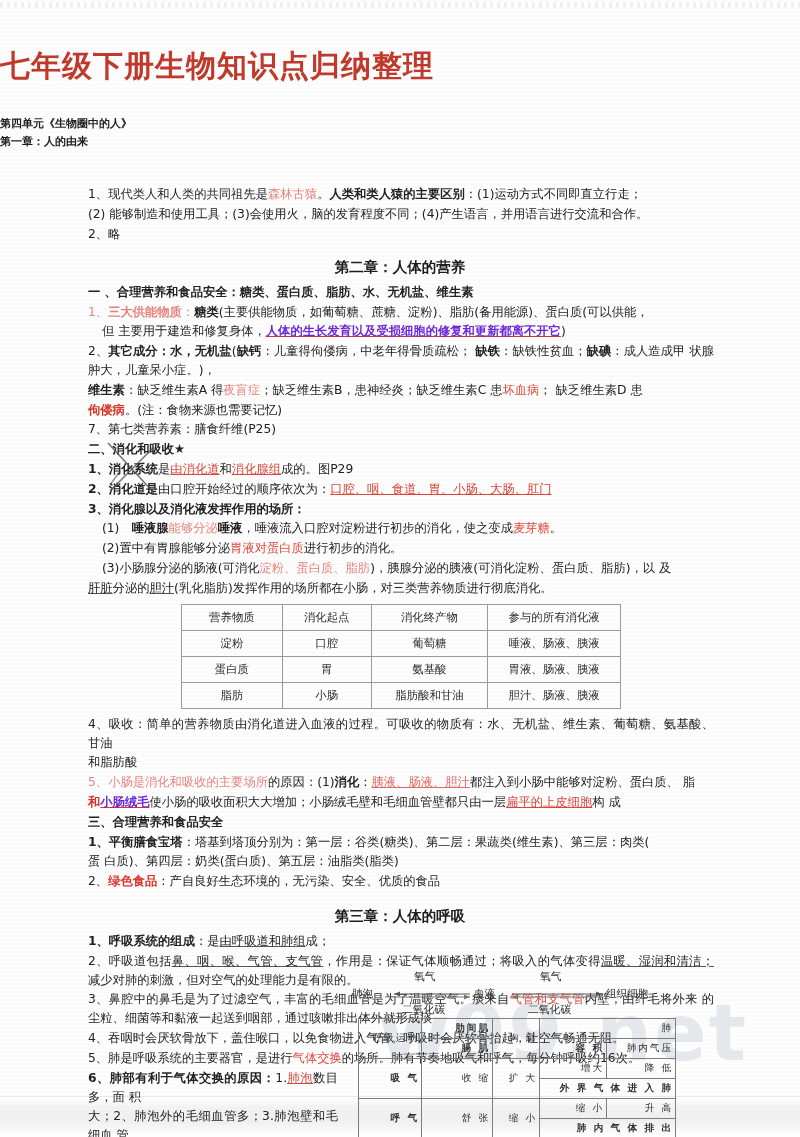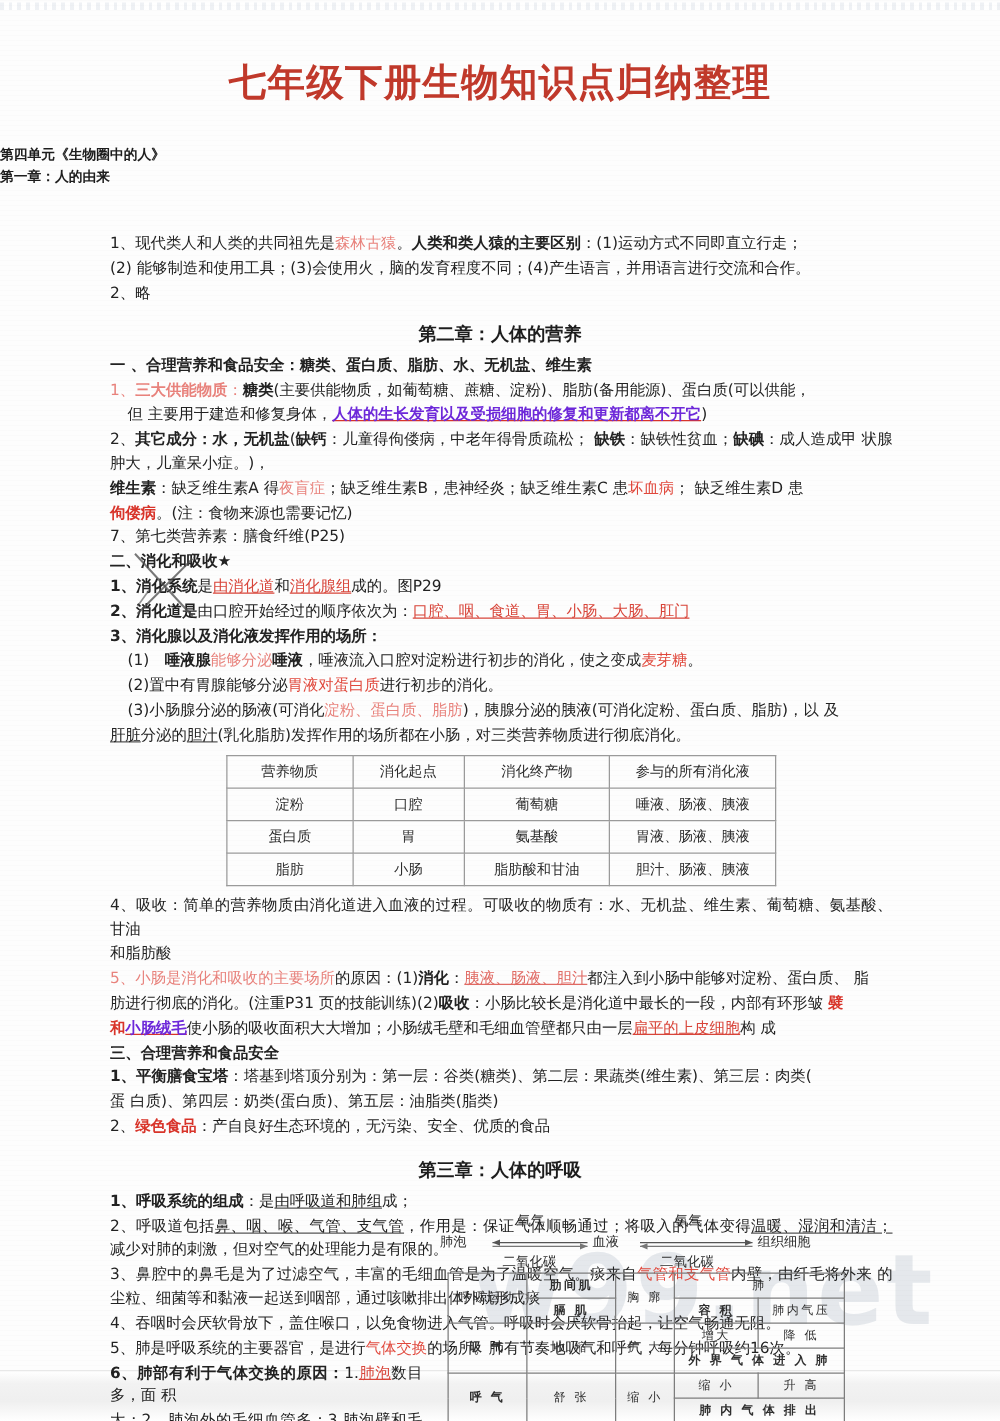--- a/index.html
+++ b/index.html
@@ -35,21 +35,20 @@
     font-size:78px;font-weight:700;letter-spacing:2px;
     color:#dfe3e8;opacity:.78;
     font-family:"DejaVu Sans","Liberation Sans",sans-serif;
     pointer-events:none;user-select:none;
     z-index:0;
   }
   .content{position:relative;z-index:2;padding:0 0;}
 
   h1.doc-title{
     margin:0;padding:46px 0 0 0;
-    text-align:center;
     font-size:30px;font-weight:700;letter-spacing:1px;
     color:#c0392b;
     font-family:"DejaVu Sans","Liberation Sans",sans-serif;
   }
   .unit-title{
     text-align:left;margin-top:28px;
     font-size:11px;font-weight:700;color:#1d1d1d;
     line-height:1.65;
   }
   .chapter{
@@ -103,21 +102,21 @@
   .gasdiag svg{position:absolute;left:0;top:0;}
 
   
   table.breath{
     position:absolute;left:358px;top:1018px;
     border-collapse:collapse;font-size:9.6px;color:#2e2e2e;
     background:transparent;z-index:3;
   }
   table.breath td{
     border:1px solid #7d7d7d;
-    text-align:center;padding:3px 2px;
+    text-align:right;padding:3px 2px;
     letter-spacing:2px;
   }
   .bt-w1{width:58px;}
   .bt-w2{width:66px;}
   .bt-w3{width:42px;}
   .bt-w4{width:62px;}
   .bt-w5{width:64px;}
   .bold-cell{font-weight:700;}
 
   .xmark{
@@ -226,23 +225,20 @@
         </tbody>
       </table>
 
       <p class="line">4、吸收：简单的营养物质由消化道进入血液的过程。可吸收的物质有：水、无机盐、维生素、葡萄糖、氨基酸、 甘油</p>
       <p class="line">和脂肪酸</p>
 
       <p class="line">
         <span class="pink">5、</span><span class="pink">小肠是消化和吸收的主要场所</span><span>的原因：(1)</span><span class="b">消化</span><span>：</span><span class="pinkline">胰液、肠液、胆汁</span><span>都注入到小肠中能够对淀粉、蛋白质、 脂</span>
       </p>
       <p class="line">
-        <span>肪进行彻底的消化。(注重P31  页的技能训练)(2)</span><span class="b">吸收</span><span>：小肠比较长是消化道中最长的一段，内部有环形皱 </span><span class="red-b">襞</span>
-      </p>
-      <p class="line">
         <span class="red-b">和</span><span class="u-red-b">小肠绒毛</span><span>使小肠的吸收面积大大增加；小肠绒毛壁和毛细血管壁都只由一层</span><span class="u-red">扁平的上皮细胞</span><span>构 成</span>
       </p>
 
       <p class="line sec-head">三、合理营养和食品安全</p>
       <p class="line">
         <span class="b">1、</span><span class="b">平衡膳食宝塔</span><span>：塔基到塔顶分别为：第一层：谷类(糖类)、第二层：果蔬类(维生素)、第三层：肉类(</span>
       </p>
       <p class="line">蛋 白质)、第四层：奶类(蛋白质)、第五层：油脂类(脂类)</p>
       <p class="line">
         <span>2、</span><span class="red-b">绿色食品</span><span>：产自良好生态环境的，无污染、安全、优质的食品</span>

